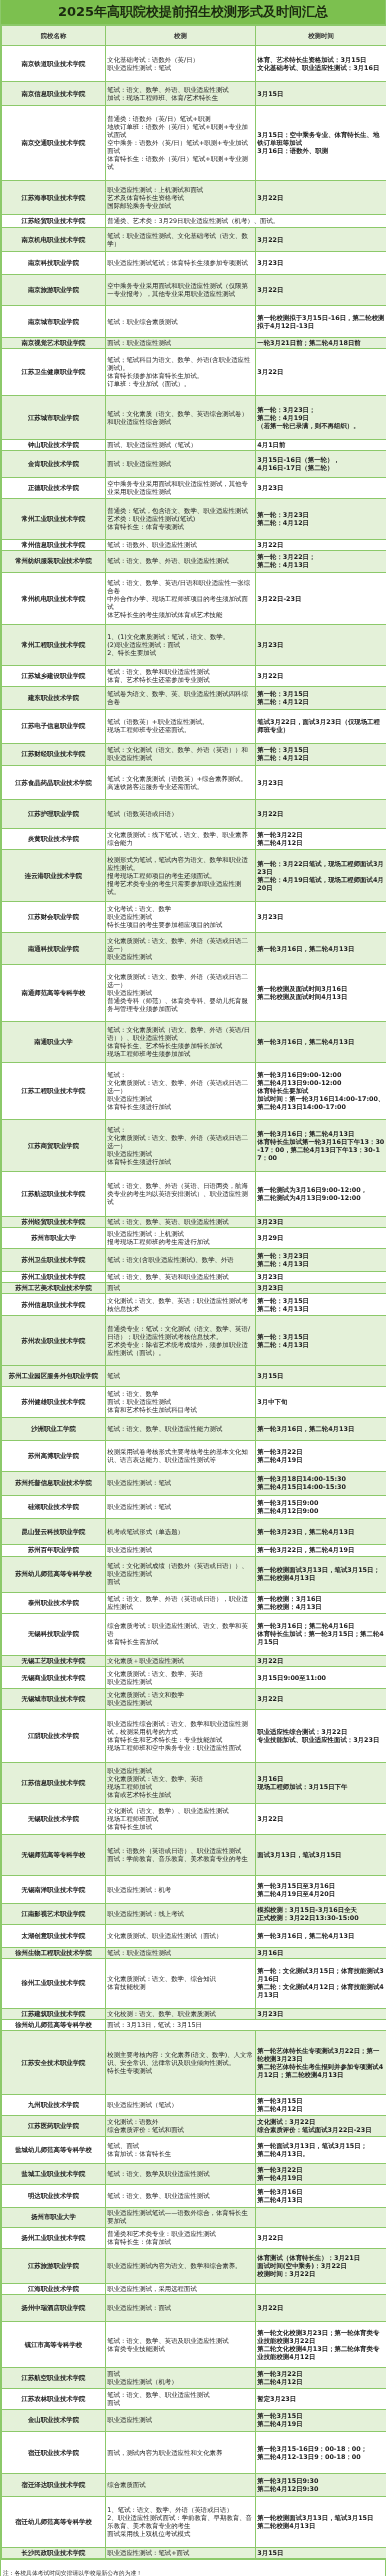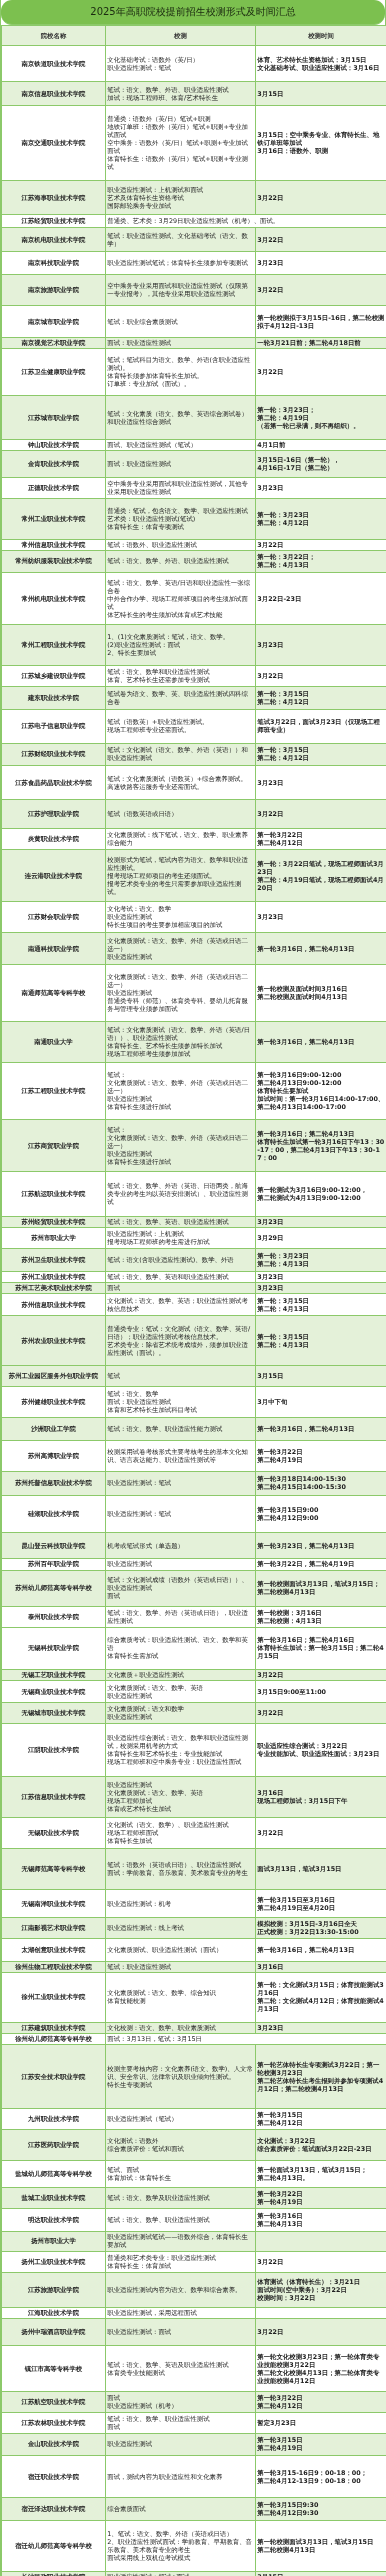--- a/index.html
+++ b/index.html
@@ -1,18 +1,18 @@
 <!DOCTYPE html>
 <html style="font-size:10.3px"><head>
 <meta charset="utf-8">
 <style>
   html, body { margin:0; padding:0; background:#ffffff; }
   body { width:386px; font-family:"DejaVu Sans", "Liberation Sans", sans-serif; color:#1a1a1a; }
   .sheet { width:386px; border-left:0.6px solid #8cc96a; border-right:0.6px solid #8cc96a; box-sizing:border-box; }
-  .title { height:24px; background:#7cc04f; color:#1b2a10; font-weight:normal; font-size:10px; display:flex; align-items:center; justify-content:center; border-bottom:0.6px solid #8cc96a;border-radius:11px; }
+  .title { height:24px; background:#7cc04f; color:#1b2a10; font-weight:bold; font-size:13px; display:flex; align-items:center; justify-content:center; border-bottom:0.6px solid #8cc96a; }
   table { width:100%; border-collapse:collapse; table-layout:fixed; }
   col.c1 { width:104px; } col.c2 { width:150px; } col.c3 { width:131px; }
   th, td { border:0.6px solid #8cc96a; font-size:6.4px; line-height:8px; padding:0.6px 1.3px; vertical-align:middle; word-break:break-all; }
   th { background:#e4f1d9; height:18px; font-weight:bold; text-align:center; color:#333; }
   td.name { text-align:center; font-weight:bold; color:#222; }
   td.test { text-align:left; color:#222; }
   td.time { text-align:left; font-weight:bold; color:#222; }
   tr.g td { background:#e4f1d9; }
   tr.w td { background:#ffffff; }
   td .ln { display:block; }
@@ -509,21 +509,21 @@
         <tr class="g" style="height: 24.5px;">
           <td class="name">苏州托普信息职业技术学院</td>
           <td class="test">
             <span class="ln">职业适应性测试：笔试</span>
           </td>
           <td class="time">
             <span class="ln">第一轮3月18日14:00-15:30</span>
             <span class="ln">第二轮4月15日14:00-15:30</span>
           </td>
         </tr>
-        <tr class="w" style="height: 37px;">
+        <tr class="w" style="height: 23px;">
           <td class="name">硅湖职业技术学院</td>
           <td class="test">
             <span class="ln">职业适应性测试：笔试</span>
           </td>
           <td class="time">
             <span class="ln">第一轮3月15日9:00</span>
             <span class="ln">第二轮4月12日9:00</span>
           </td>
         </tr>
         <tr class="g" style="height: 26px;">
@@ -728,21 +728,21 @@
         <tr class="w" style="height: 21px;">
           <td class="name">九州职业技术学院</td>
           <td class="test">
             <span class="ln">职业适应性测试（笔试）</span>
           </td>
           <td class="time">
             <span class="ln">第一轮3月15日</span>
             <span class="ln">第二轮4月12日</span>
           </td>
         </tr>
-        <tr class="g" style="height: 31px;">
+        <tr class="g" style="height: 21px;">
           <td class="name">江苏医药职业学院</td>
           <td class="test">
             <span class="ln">文化测试：语数外</span>
             <span class="ln">综合素质评价：笔试和面试</span>
           </td>
           <td class="time">
             <span class="ln">文化测试：3月22日</span>
             <span class="ln">综合素质评价：笔试面试3月22日-23日</span>
           </td>
         </tr>

